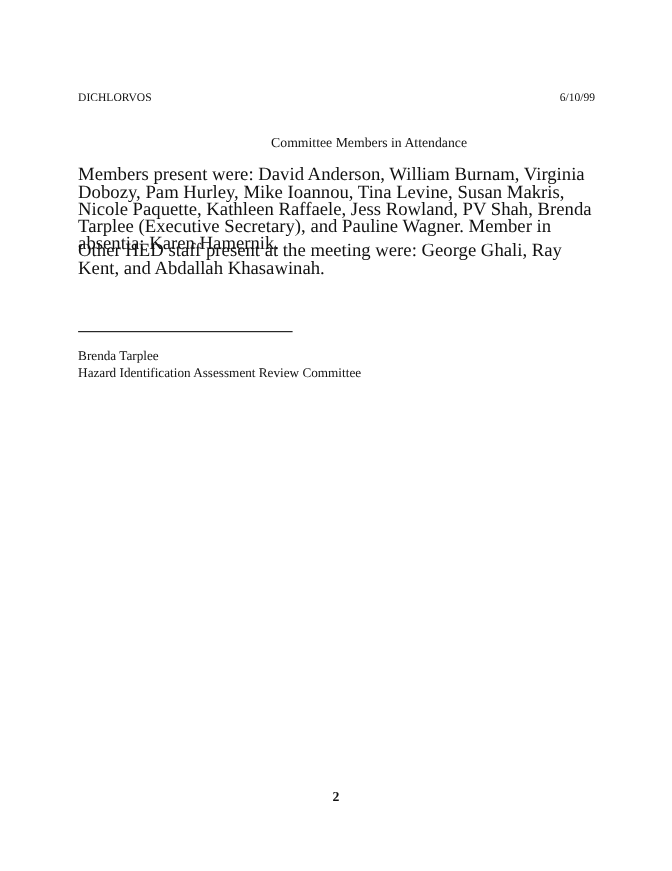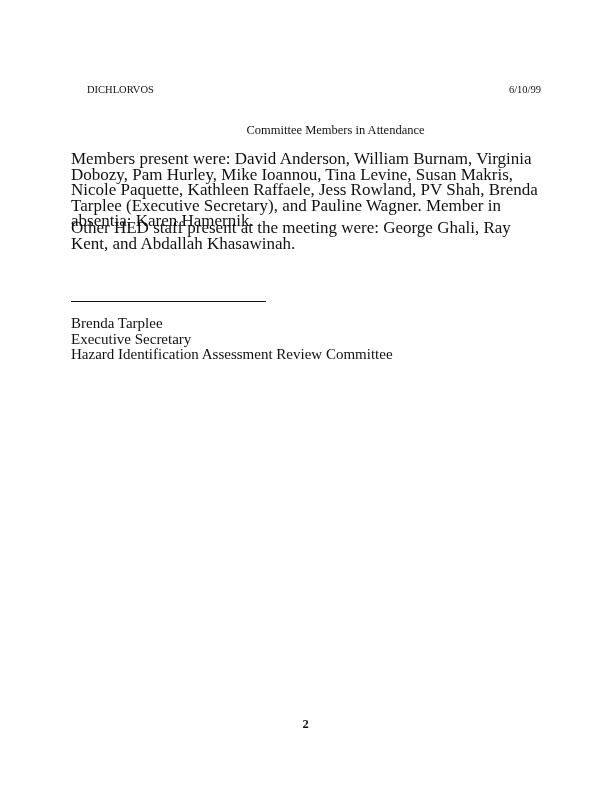--- a/index.html
+++ b/index.html
@@ -1,45 +1,44 @@
 <!DOCTYPE html>
 <html><head>
 <meta charset="utf-8">
 <style>
   html, body { margin: 0; padding: 0; background: #ffffff; }
   body { width: 611px; height: 792px; position: relative; overflow: hidden;
          font-family: "Liberation Serif", "DejaVu Serif", serif; color: #111; }
   .header { position: absolute; top: 84px; left: 71px; width: 470px; height: 14px; font-size: 10.5px; }
   .header span { position: absolute; top: 0; white-space: nowrap; }
-  .h-left { left: 16px; }
+  .h-left { left: 0; }
   .h-center { left: 108px; }
   .h-right { right: 0; margin-left: 36px; }
   .title { position: absolute; top: 123px; left: 0; width: 611px; text-align: center; font-size: 12.5px; padding-left: 30px; }
   .para { position: absolute; left: 71px; width: 480px; font-size: 17px; line-height: 15.5px; margin: 0; }
   .p1 { top: 151px; }
   .p2 { top: 220px; }
   .sigline { position: absolute; top: 301px; left: 71px; width: 195px; height: 0; border-top: 1px solid #111; }
-  .sig { position: absolute; top: 316px; left: 71px; font-size: 15px; line-height: 15.5px; }
+  .sig { position: absolute; top: 316px; left: 71px; font-size: 12px; line-height: 15.5px; }
   .sig div { white-space: nowrap; }
   .pagenum { position: absolute; top: 717px; left: 0; width: 611px; text-align: center; font-size: 12.5px; font-weight: bold; }
 </style>
 </head>
 <body>
 
 <div class="header">
   <span class="h-left">DICHLORVOS</span>
   <span class="h-right">6/10/99</span>
 </div>
 
 <div class="title">Committee Members in Attendance</div>
 
 <p class="para p1">Members present were: David Anderson, William Burnam, Virginia Dobozy, Pam Hurley, Mike Ioannou, Tina Levine, Susan Makris, Nicole Paquette, Kathleen Raffaele, Jess Rowland, PV Shah, Brenda Tarplee (Executive Secretary), and Pauline Wagner.  Member in absentia: Karen Hamernik.</p>
 <p class="para p2">Other HED staff present at the meeting were: George Ghali, Ray Kent, and Abdallah Khasawinah.</p>
 
 <div class="sigline"></div>
 
 <div class="sig">
   <div>Brenda Tarplee</div>
-  <div>Executive Secretary</div>
   <div>Hazard Identification Assessment Review Committee</div>
 </div>
 
 <div class="pagenum">2</div>
 
 </body></html>

